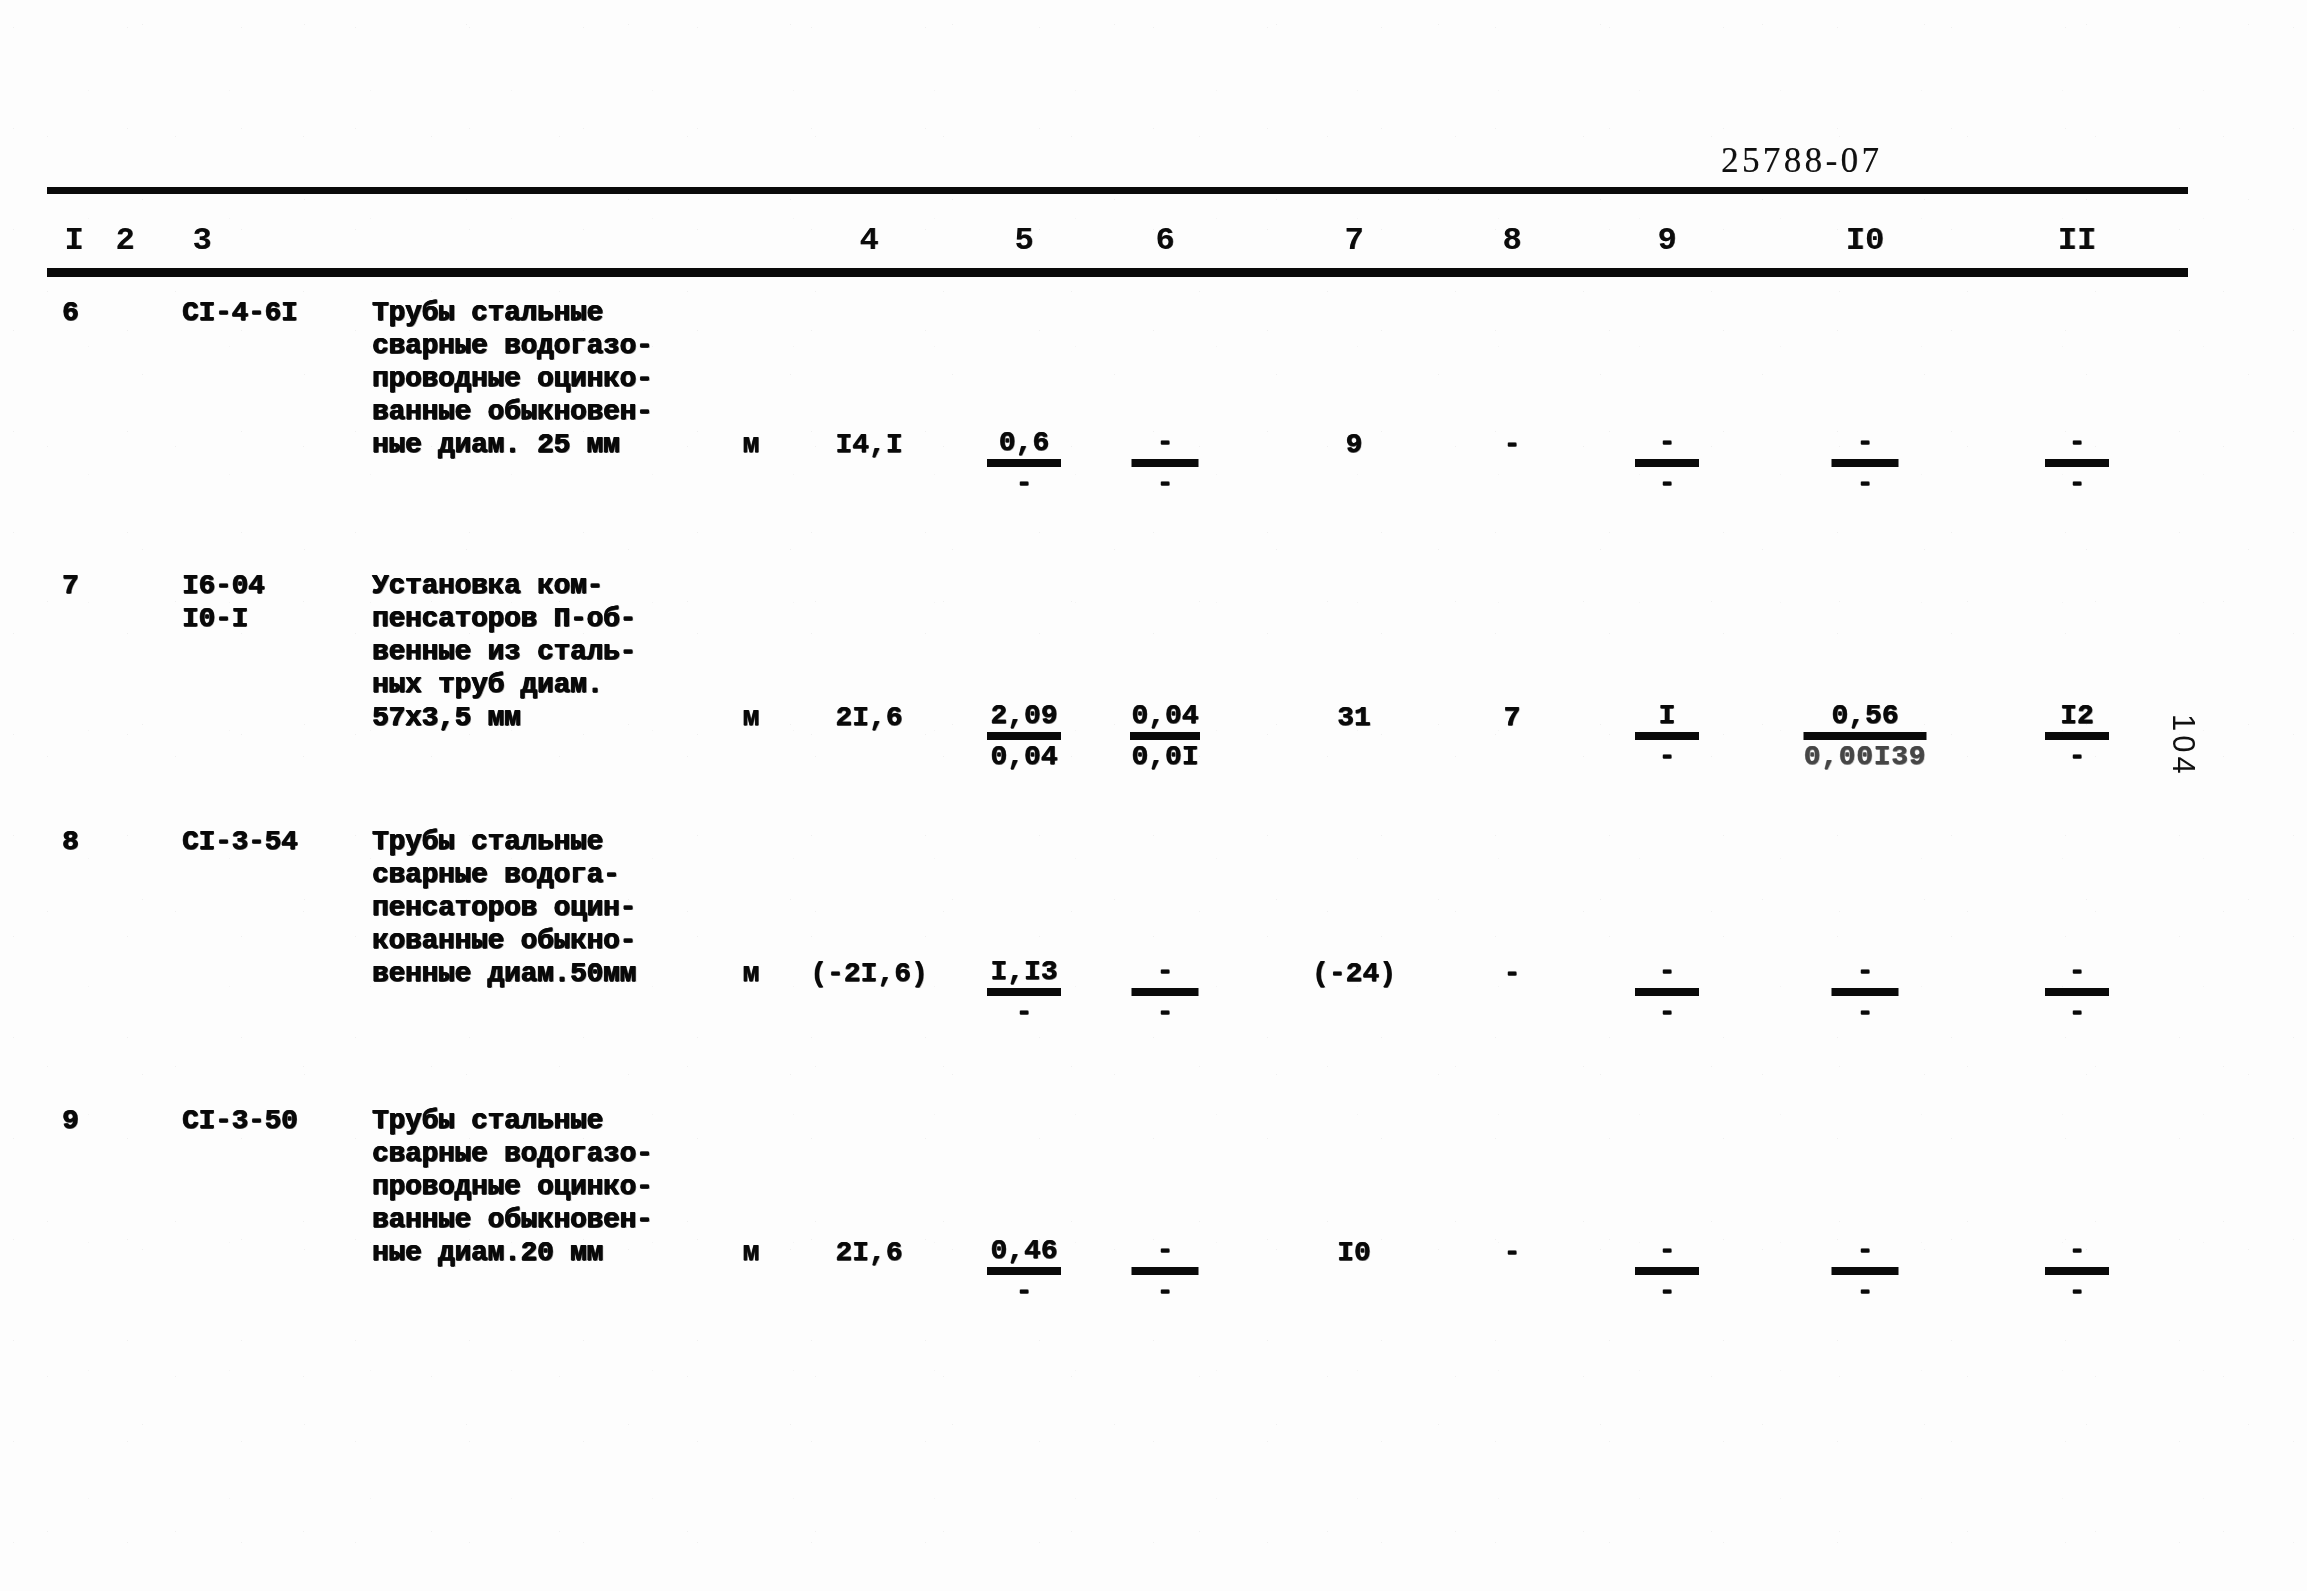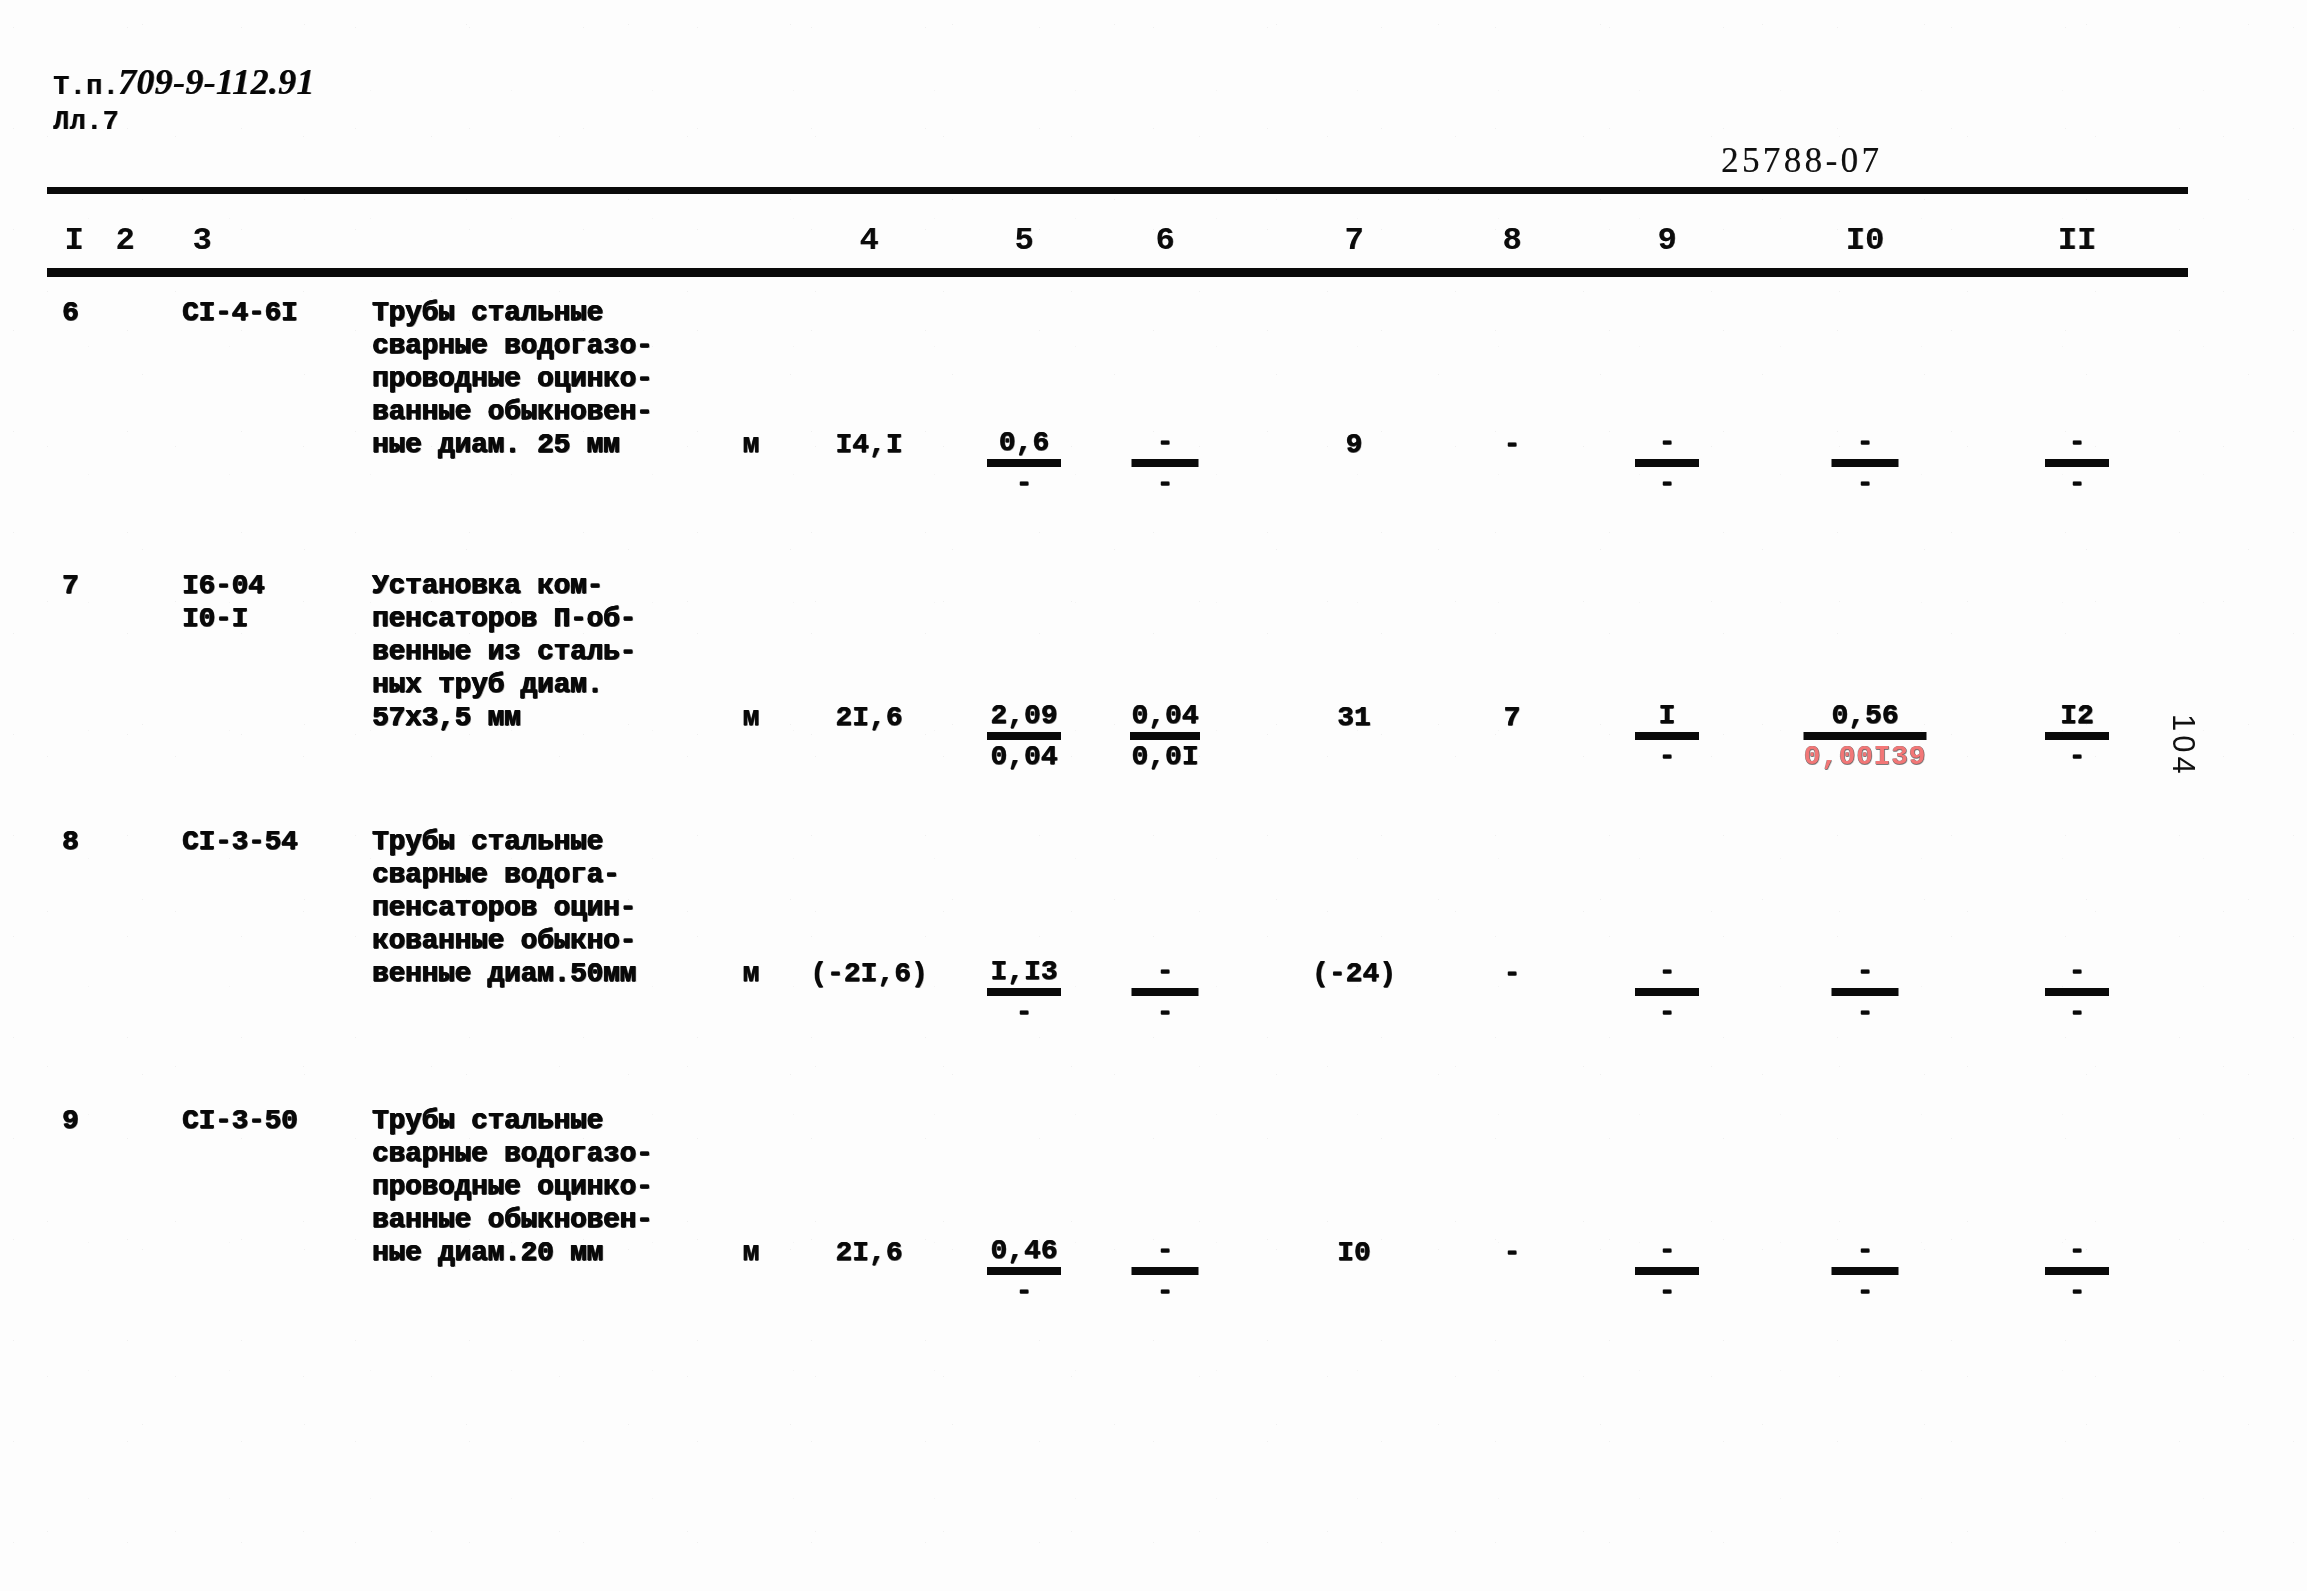--- a/index.html
+++ b/index.html
@@ -156,21 +156,21 @@
   }
   .frac .top { display: block; line-height: 30px; font-family: Liberation Mono, monospace; }
   .frac .bar {
     display: block;
     height: 8px;
     background: #0a0a0a;
     margin: 0.7px auto 2px auto;
   }
   .frac .bot { display: block; line-height: 30px; }
   .frac.faded .bot {
-    color: #ef4444;
+    color: #000000;
     opacity: 0.72;
     letter-spacing: 0.7px;
   }
 
   
   #folio {
     position: absolute;
     left: 2201px;
     top: 714px;
     font-family: "Liberation Sans", sans-serif;
@@ -193,24 +193,20 @@
       radial-gradient(circle at 88% 14%, #000 0.4px, transparent 0.7px),
       radial-gradient(circle at 37% 88%, #000 0.4px, transparent 0.7px);
     background-size: 114px 101px, 141px 128px, 162px 175px, 128px 155px;
   }
 </style>
 </head>
 <body>
 
 <div id="page">
 
-  <div id="hdr-code">
-    <span class="lbl">Т.п.</span><span class="num">709-9-112.91</span>
-    <span class="line2"><span class="lbl">Лл.7</span></span>
-  </div>
 
   <div id="stamp-number">25788-07</div>
 
   <div class="rule" id="rule-top"></div>
   <div class="rule" id="rule-bottom"></div>
 
   <div id="col-headers">
       <div class="colnum" style="left: 74px;">I</div>
       <div class="colnum" style="left: 125px;">2</div>
       <div class="colnum" style="left: 202px;">3</div>

